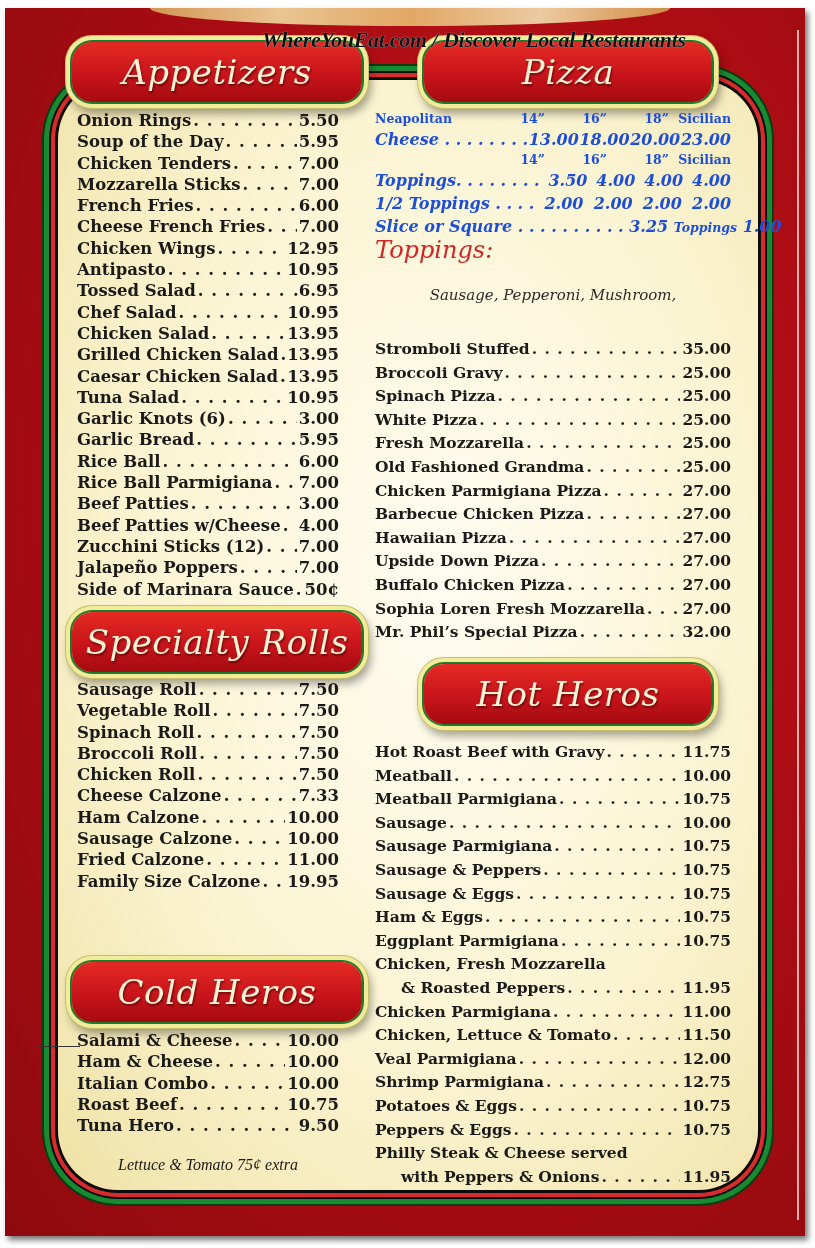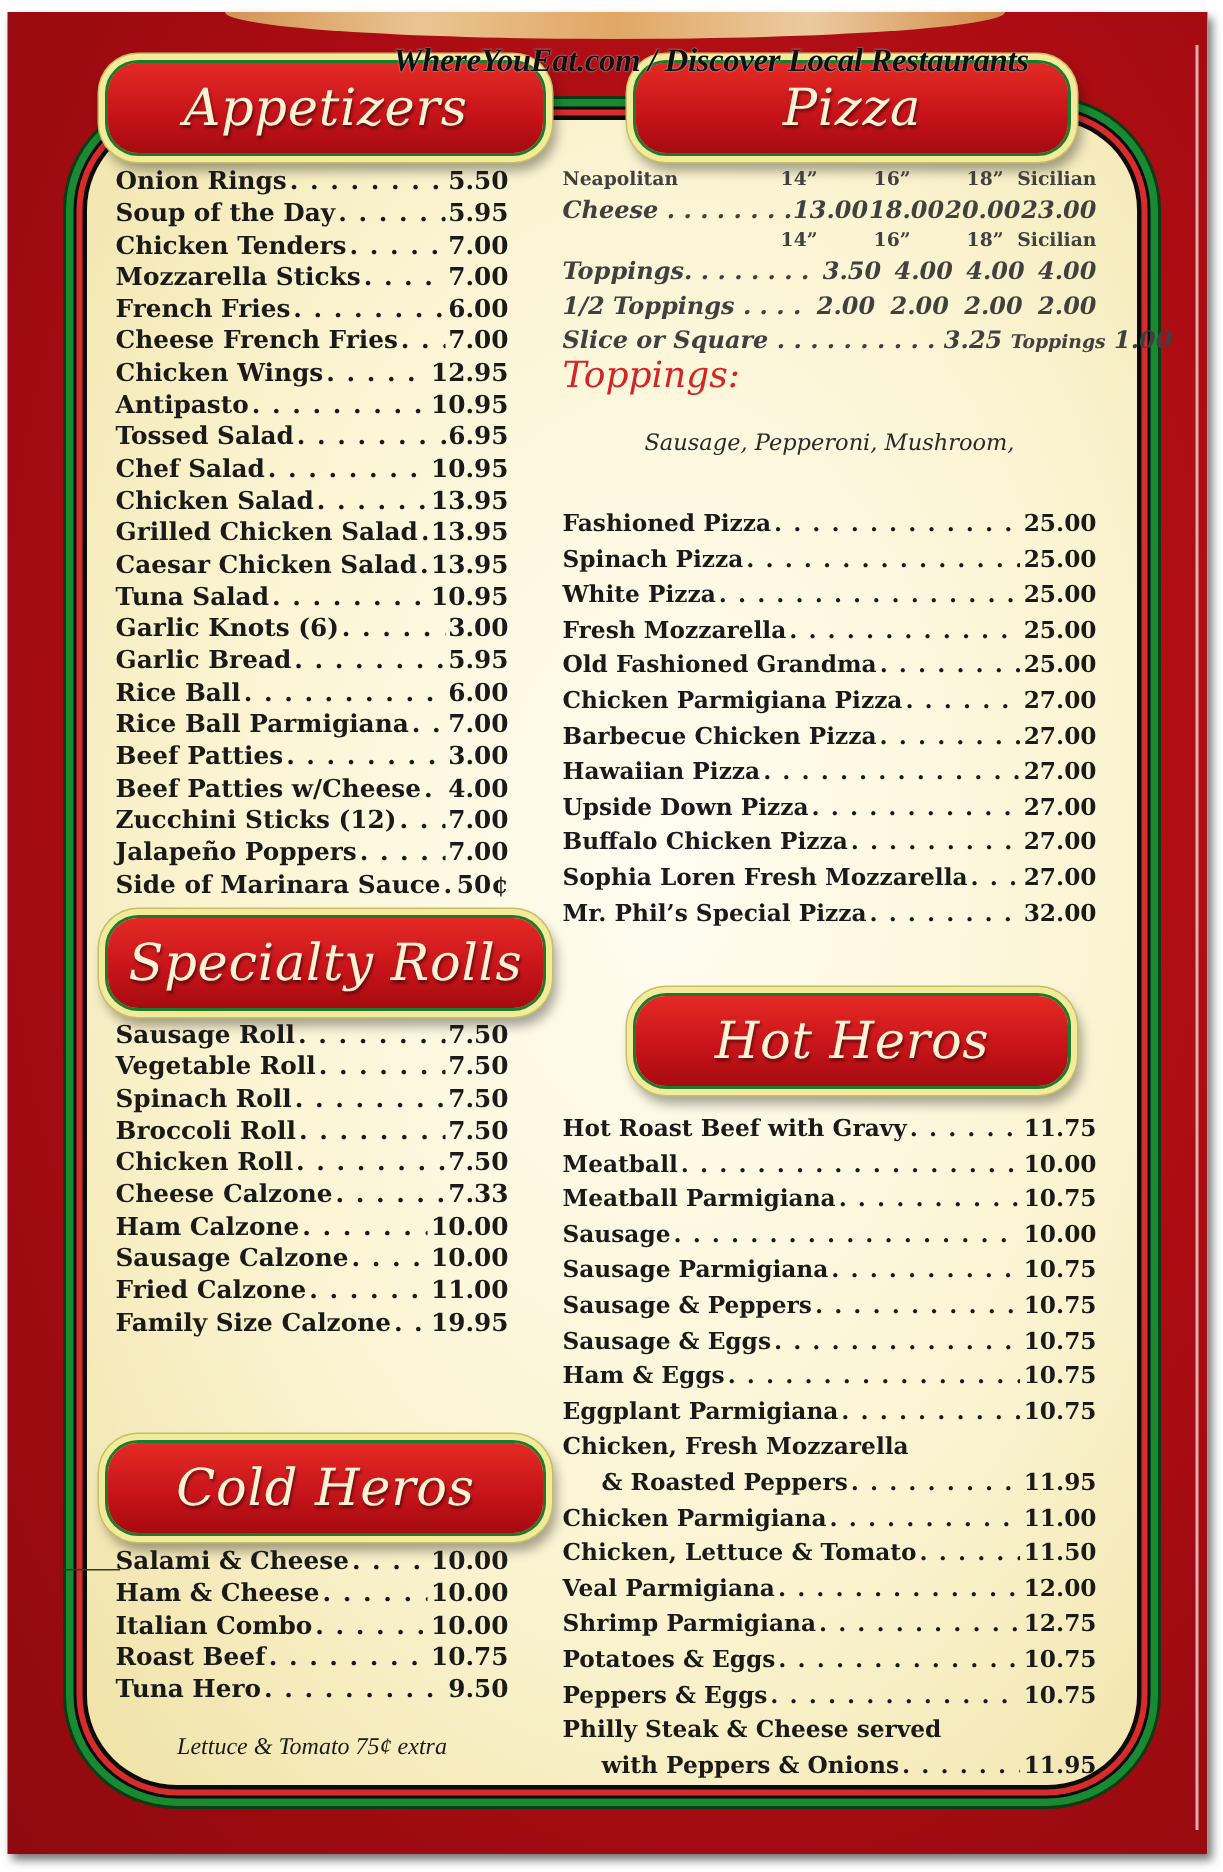--- a/index.html
+++ b/index.html
@@ -27,21 +27,21 @@
   .section { position:absolute; z-index:6; }
   .row { display:flex; align-items:baseline; font-weight:bold; color:#1a1a1a; white-space:nowrap; }
   .row .name { flex:0 0 auto; }
   .row .dots { flex:1 1 auto; overflow:hidden; margin:0 2px; letter-spacing:3px; }
   .row .dots::before { content:". . . . . . . . . . . . . . . . . . . . . . . . . . . . . . . . . . . . . . . . . . . . . . . . . . . . . . . . . ."; letter-spacing:1px; }
   .row .price { flex:0 0 auto; }
   .left .row { font-size:16.5px; height:21.3px; line-height:21.3px; }
   .right .row { font-size:15.5px; height:23.6px; line-height:23.6px; }
   .indent { padding-left:26px; }
   .note { font-style:italic; font-family:"Liberation Serif", serif; color:#1a1a1a; text-align:center; }
-  .pz-table { position:absolute; left:375px; top:110px; width:356px; z-index:6; color:#404040; font-weight:bold; }
+  .pz-table { position:absolute; left:375px; top:110px; width:356px; z-index:6; color:#1d4ed8; font-weight:bold; }
   .pz-hdr { display:flex; font-size:12.5px; height:18px; line-height:18px; }
   .pz-row { display:flex; font-size:16px; height:23px; line-height:23px; white-space:nowrap;font-style:italic; }
   .c0 { flex:1 1 auto; } .c1 { width:62px; text-align:right; } .c2 { width:62px; text-align:right; }
   .c3 { width:62px; text-align:right; } .c4 { width:62px; text-align:right; }
   .small { font-size:12.5px; }
   .toppings-title { position:absolute; left:375px; top:236px; width:356px; z-index:6;
                     font-family:"DejaVu Serif", serif; font-style:italic; color:#d42424; font-size:24px; }
   .toppings-list { position:absolute; left:375px; top:283px; width:356px; text-align:center; z-index:6;
                    font-family:"DejaVu Serif", serif; font-style:italic; color:#2a2a2a; font-size:15px; line-height:24px; }
   .tick { position:absolute; left:40px; top:1046px; width:40px; height:1px; background:#333; z-index:7; }
@@ -314,21 +314,26 @@
   </div>
 </div>
 
 <div class="toppings-title">Toppings:</div>
 <div class="toppings-list">
   <div>Sausage, Pepperoni, Mushroom,</div>
 </div>
 
 <div class="section right" id="specials" style="left:375px; top:337px; width:356px;">
     <div class="row">
-      <span class="name">Fashioned Pizza</span>
+      <span class="name">Stromboli Stuffed</span>
+      <span class="dots"></span>
+      <span class="price">35.00</span>
+    </div>
+    <div class="row">
+      <span class="name">Broccoli Gravy</span>
       <span class="dots"></span>
       <span class="price">25.00</span>
     </div>
     <div class="row">
       <span class="name">Spinach Pizza</span>
       <span class="dots"></span>
       <span class="price">25.00</span>
     </div>
     <div class="row">
       <span class="name">White Pizza</span>

